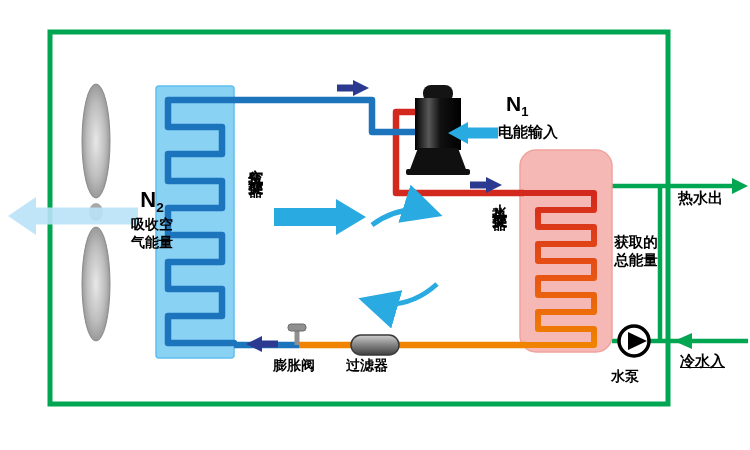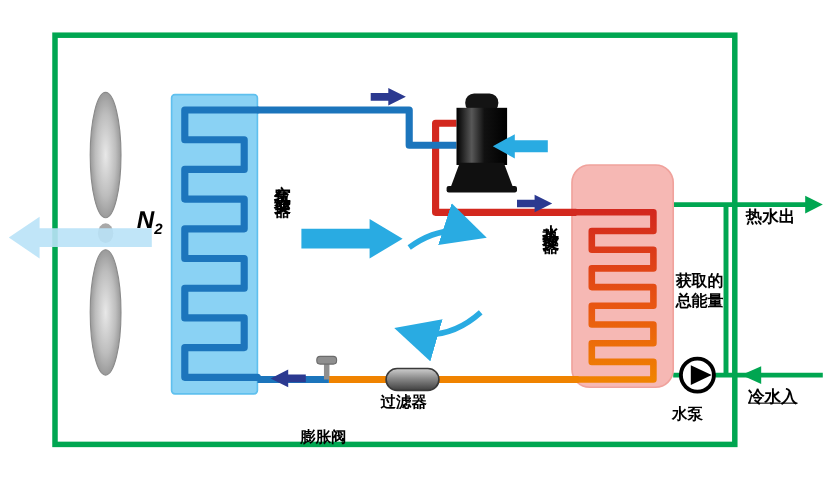--- a/index.html
+++ b/index.html
@@ -112,39 +112,45 @@
   <polygon points="369,88 353,80 353,84.5 337,84.5 337,91.5 353,91.5 353,96" fill="#2b3990"></polygon>
   <polygon points="502,185 486,177 486,181.5 470,181.5 470,188.5 486,188.5 486,193" fill="#2b3990"></polygon>
   <polygon points="246,344 262,336 262,340.5 278,340.5 278,347.5 262,347.5 262,352" fill="#2b3990"></polygon>
 
   <g>
     <circle cx="634" cy="341" r="15" fill="#ffffff" stroke="#000000" stroke-width="3.5"></circle>
     <polygon points="628,332 628,350 647,341" fill="#000000"></polygon>
   </g>
 </svg>
 
-<div class="lbl ctr" style="left:104px;top:186px;width:64px;font-style:italic;">
+<div class="lbl ctr" style="left:120px;top:186px;width:64px;">
   <div class="nbig"><span>N</span><sub>2</sub></div>
+  <div class="d14 pre">吸收空
+气能量</div>
 </div>
 
 <div class="lbl vert d15" style="left:246px;top:156px;">空气热交换器</div>
 
 <div class="lbl vert d15" style="left:490px;top:192px;">水热交换器</div>
 
 
 
+<div class="lbl" style="left:498px;top:91px;">
+  <div class="nmed" style="padding-left:8px;"><span>N</span><sub>1</sub></div>
+  <div class="d15" style="margin-top:3px;">电能输入</div>
+</div>
 
 <div class="lbl ctr" style="left:606px;top:229px;width:60px;">
-  <div class="d145 pre" style="margin-top:18px;">获取的
+  <div class="d145 pre" style="margin-top:4px;">获取的
 总能量</div>
 </div>
 
 <div class="lbl d15" style="left:678px;top:160px;margin-top:29px;">热水出</div>
 
 <div class="lbl d15" style="left:680px;top:352px;text-decoration:underline;">冷水入</div>
 
 <div class="lbl d14" style="left:611px;top:368px;">水泵</div>
 
-<div class="lbl d14" style="left:273px;top:357px;margin-top:32px;">膨胀阀</div>
+<div class="lbl d14" style="left:273px;top:357px;">膨胀阀</div>
 
 <div class="lbl d14" style="left:346px;top:357px;">过滤器</div>
 
 </div>
 
 </body></html>

